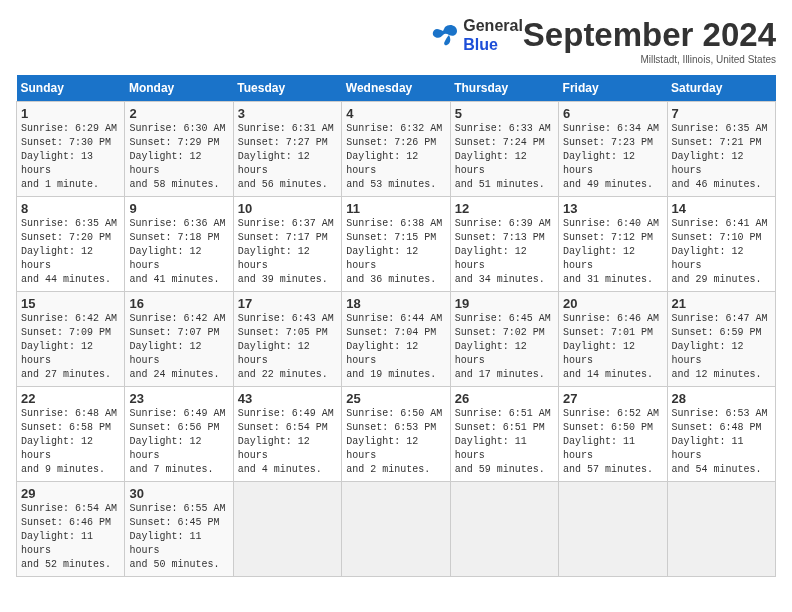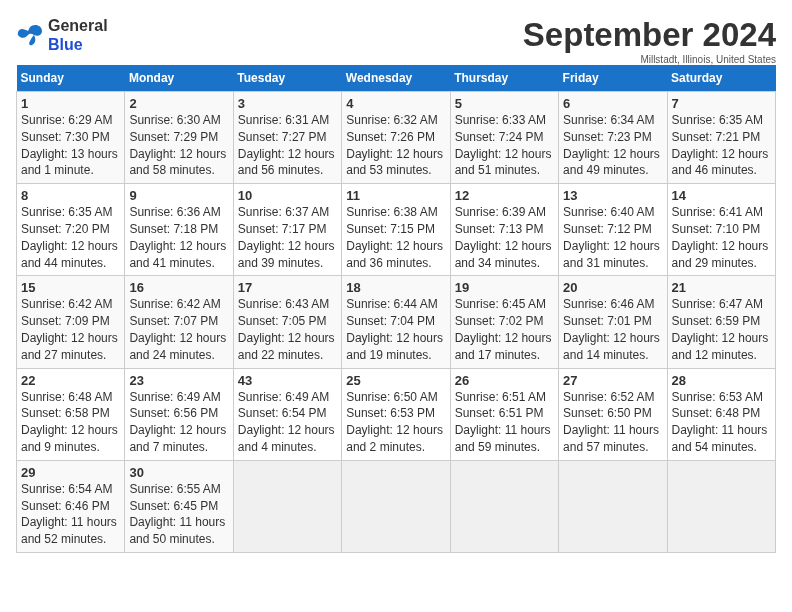--- a/index.html
+++ b/index.html
@@ -6,21 +6,22 @@
     body {
       font-family: Arial, sans-serif;
       background: #fff;
       width: 792px;
       min-height: 612px;
       padding: 16px;
     }
     .header-area {
       display: flex;
       align-items: flex-start;
-      justify-content: space-between;
+      justify-content: flex-end;
+      margin-bottom: 10px;
     }
     .logo {
       display: flex;
       align-items: center;
       gap: 4px;
     }
     .logo-bird {
       width: 28px;
       height: 24px;
     }
@@ -63,22 +64,23 @@
     }
     .day-num {
       font-size: 13px;
       font-weight: bold;
       color: #333;
       display: block;
       margin-bottom: 1px;
     }
     .day-info {
       color: #333;
-      font-size: 12px;
+      font-size: 10px;
       line-height: 1.4;
+      font-family: Liberation Mono, monospace;
     }
     .empty-cell {
       background: #f0f0f0 !important;
     }
   </style>
 </head>
 <body>
 
 <div class="header-area">
   <div class="logo">

